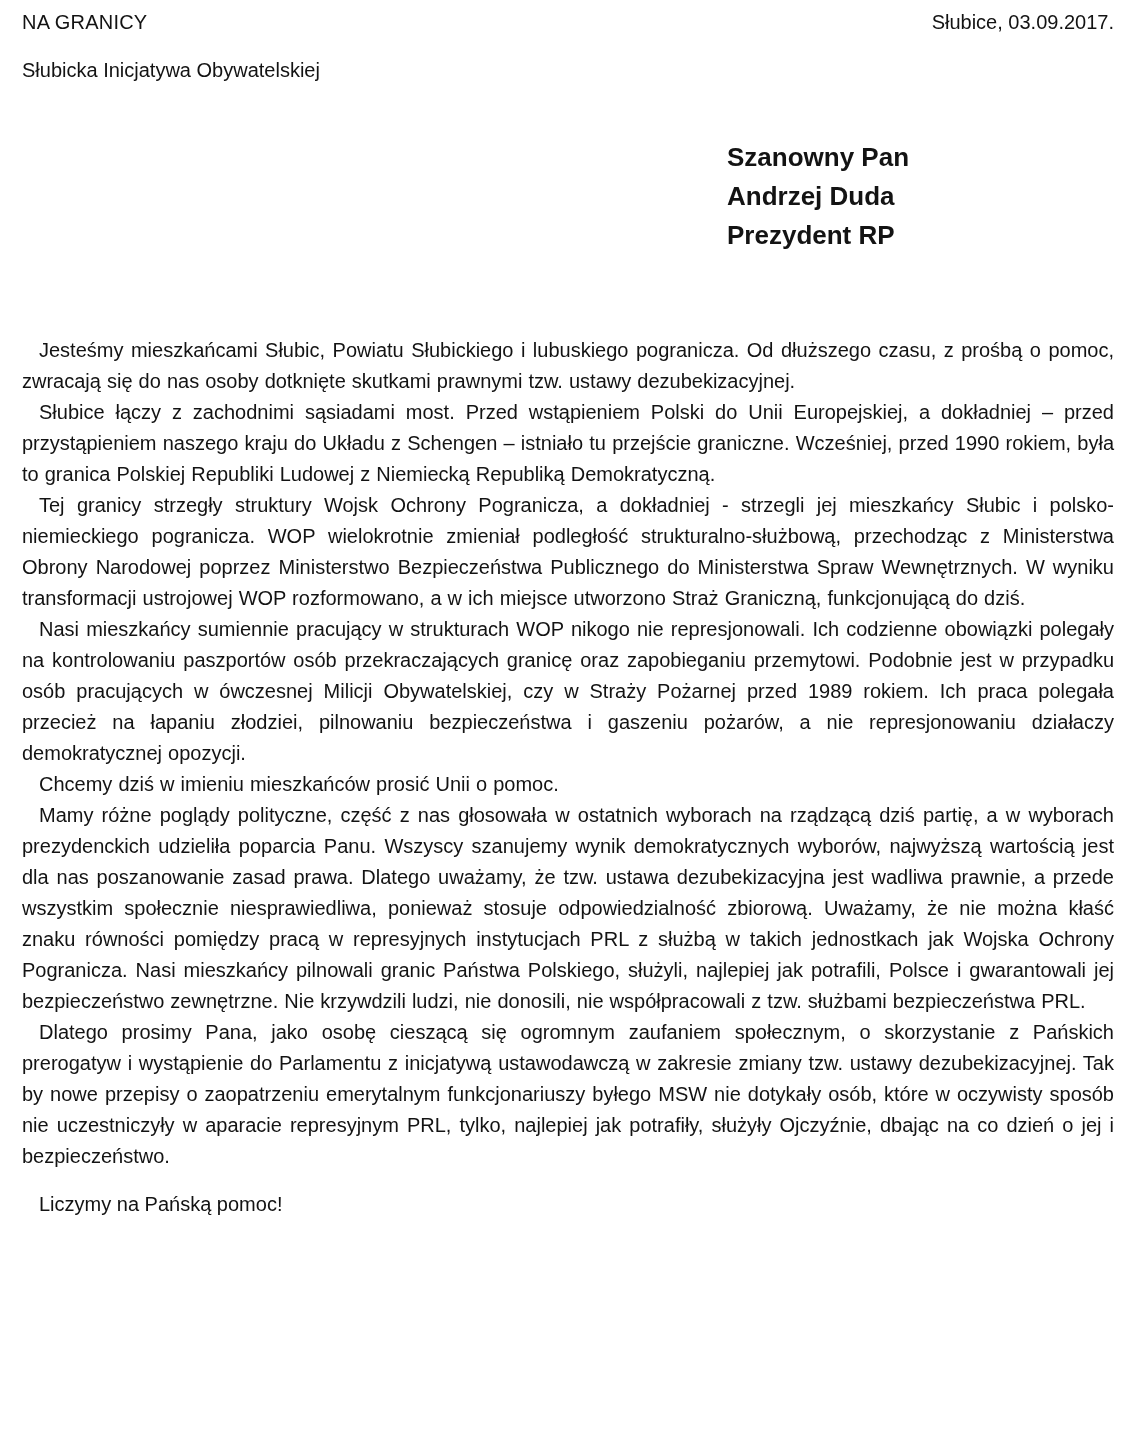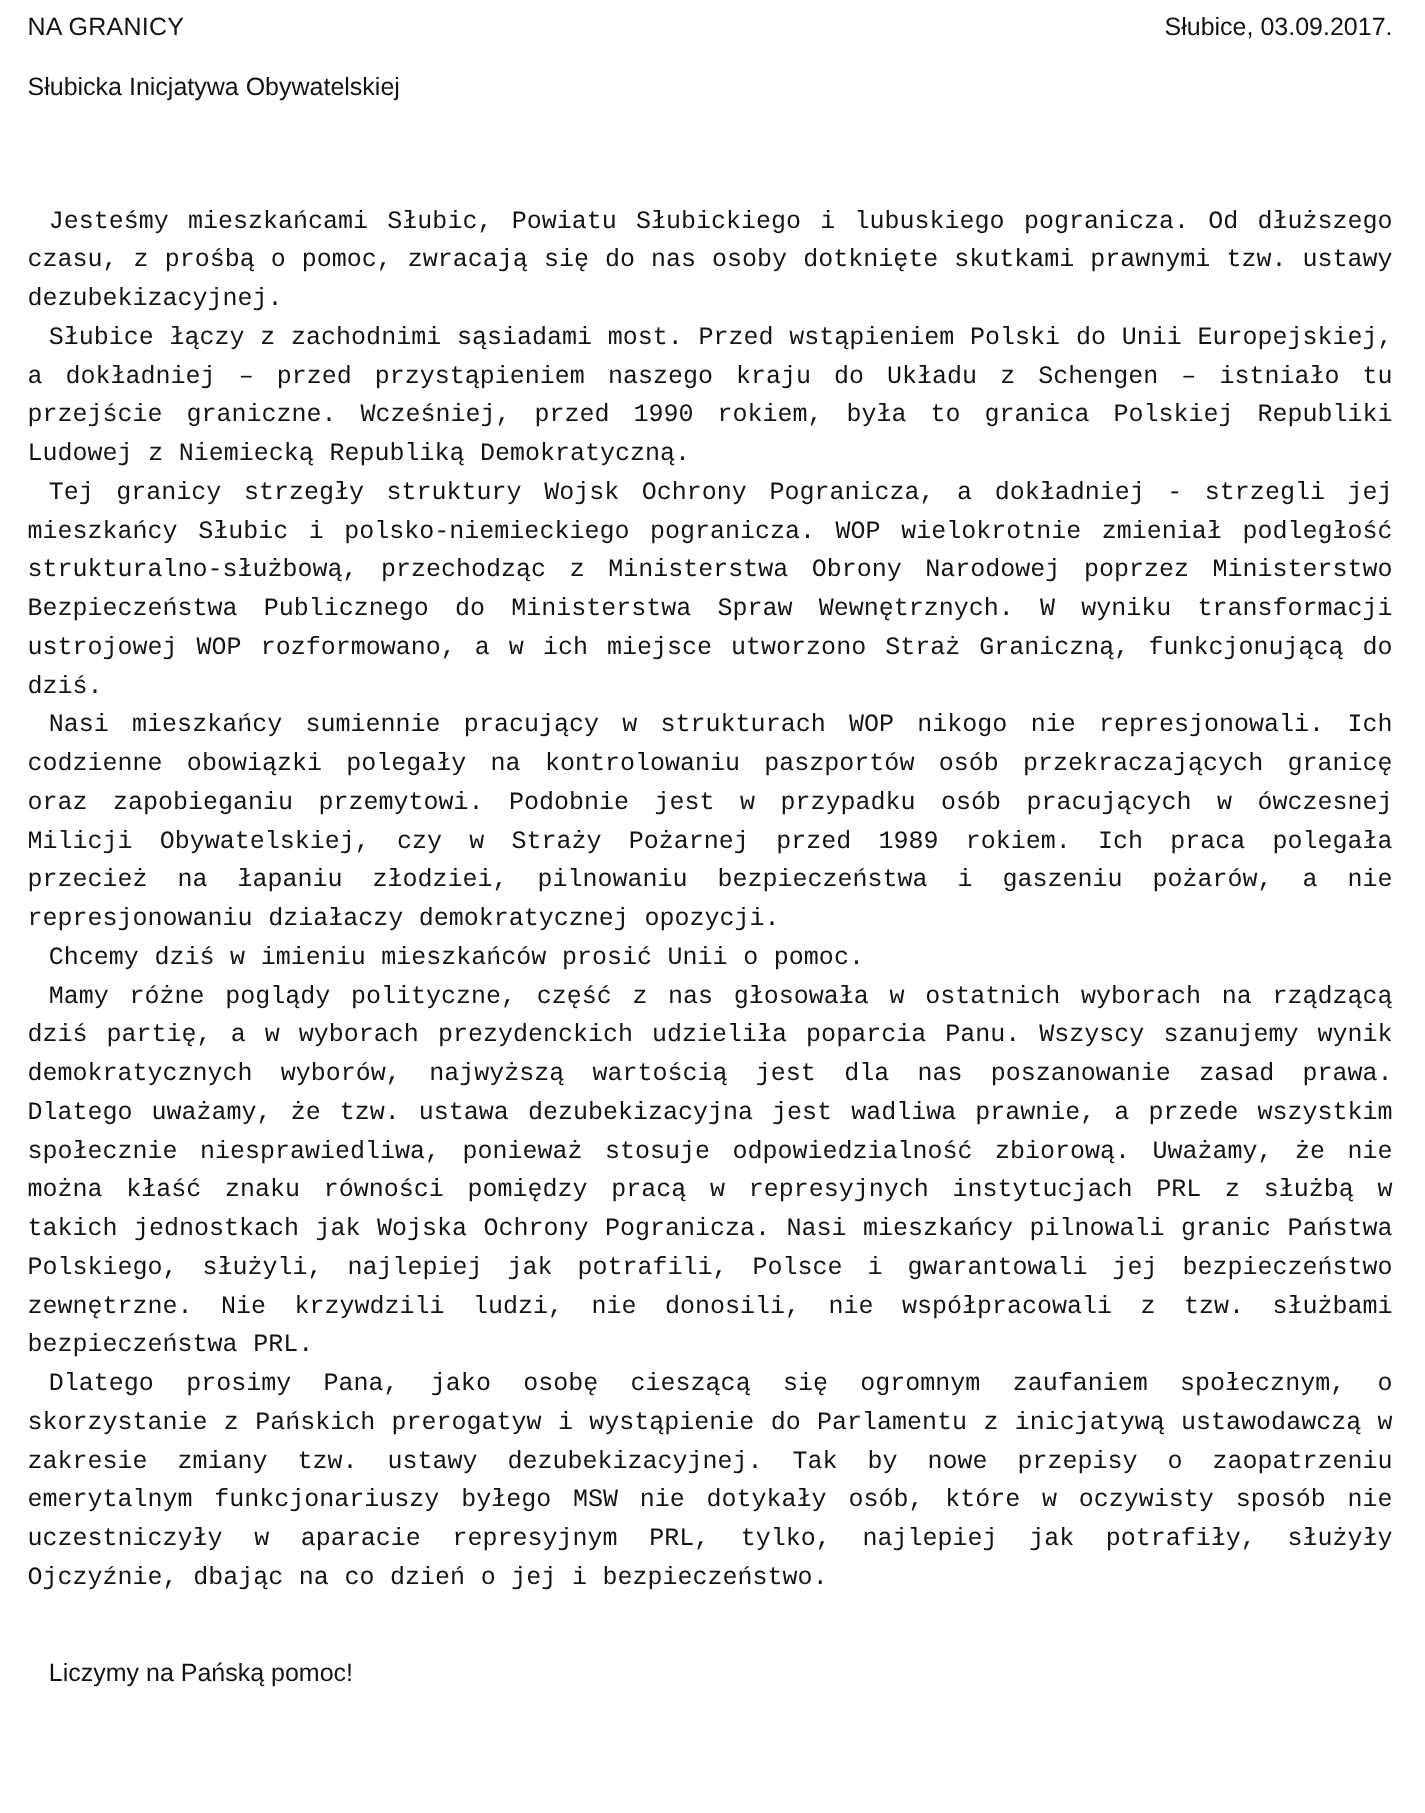--- a/index.html
+++ b/index.html
@@ -40,47 +40,51 @@
     margin-left: 705px;
     font-weight: bold;
     font-size: 26px;
     line-height: 39px;
   }
   .letter-body {
     margin-top: 80px;
     font-size: 20px;
     line-height: 31px;
     text-align: justify;
-    font-family: Liberation Mono, monospace;
   }
   .letter-body p {
     margin: 0;
     padding: 0;
     text-indent: 17px;
     word-spacing: 0.5px;
   }
   .closing-line {
-    margin-top: 46px;
+    margin-top: 17px;
     font-size: 20px;
     line-height: 31px;
     text-indent: 17px;
   }
 </style>
 </head>
 <body>
 
 <div class="page">
 
   <div class="header-row">
     <div class="sender-name">NA GRANICY</div>
     <div class="dateline">Słubice, 03.09.2017.</div>
   </div>
 
   <div class="org-name">Słubicka Inicjatywa Obywatelskiej</div>
 
+  <div class="recipient-block">
+    <div>Szanowny Pan</div>
+    <div>Andrzej Duda</div>
+    <div>Prezydent RP</div>
+  </div>
 
   <div class="letter-body">
     <p>Jesteśmy mieszkańcami Słubic, Powiatu Słubickiego i lubuskiego pogranicza. Od dłuższego czasu, z prośbą o pomoc, zwracają się do nas osoby dotknięte skutkami prawnymi tzw. ustawy dezubekizacyjnej.</p>
     <p>Słubice łączy z zachodnimi sąsiadami most. Przed wstąpieniem Polski do Unii Europejskiej, a dokładniej – przed przystąpieniem naszego kraju do Układu z Schengen – istniało tu przejście graniczne. Wcześniej, przed 1990 rokiem, była to granica Polskiej Republiki Ludowej z Niemiecką Republiką Demokratyczną.</p>
     <p>Tej granicy strzegły struktury Wojsk Ochrony Pogranicza, a dokładniej - strzegli jej mieszkańcy Słubic i polsko-niemieckiego pogranicza. WOP wielokrotnie zmieniał podległość strukturalno-służbową, przechodząc z Ministerstwa Obrony Narodowej poprzez Ministerstwo Bezpieczeństwa Publicznego do Ministerstwa Spraw Wewnętrznych. W wyniku transformacji ustrojowej WOP rozformowano, a w ich miejsce utworzono Straż Graniczną, funkcjonującą do dziś.</p>
     <p>Nasi mieszkańcy sumiennie pracujący w strukturach WOP nikogo nie represjonowali. Ich codzienne obowiązki polegały na kontrolowaniu paszportów osób przekraczających granicę oraz zapobieganiu przemytowi. Podobnie jest w przypadku osób pracujących w ówczesnej Milicji Obywatelskiej, czy w Straży Pożarnej przed 1989 rokiem. Ich praca polegała przecież na łapaniu złodziei, pilnowaniu bezpieczeństwa i gaszeniu pożarów, a nie represjonowaniu działaczy demokratycznej opozycji.</p>
     <p>Chcemy dziś w imieniu mieszkańców prosić Unii o pomoc.</p>
     <p>Mamy różne poglądy polityczne, część z nas głosowała w ostatnich wyborach na rządzącą dziś partię, a w wyborach prezydenckich udzieliła poparcia Panu. Wszyscy szanujemy wynik demokratycznych wyborów, najwyższą wartością jest dla nas poszanowanie zasad prawa. Dlatego uważamy, że tzw. ustawa dezubekizacyjna jest wadliwa prawnie, a przede wszystkim społecznie niesprawiedliwa, ponieważ stosuje odpowiedzialność zbiorową. Uważamy, że nie można kłaść znaku równości pomiędzy pracą w represyjnych instytucjach PRL z służbą w takich jednostkach jak Wojska Ochrony Pogranicza. Nasi mieszkańcy pilnowali granic Państwa Polskiego, służyli, najlepiej jak potrafili, Polsce i gwarantowali jej bezpieczeństwo zewnętrzne. Nie krzywdzili ludzi, nie donosili, nie współpracowali z tzw. służbami bezpieczeństwa PRL.</p>
     <p>Dlatego prosimy Pana, jako osobę cieszącą się ogromnym zaufaniem społecznym, o skorzystanie z Pańskich prerogatyw i wystąpienie do Parlamentu z inicjatywą ustawodawczą w zakresie zmiany tzw. ustawy dezubekizacyjnej. Tak by nowe przepisy o zaopatrzeniu emerytalnym funkcjonariuszy byłego MSW nie dotykały osób, które w oczywisty sposób nie uczestniczyły w aparacie represyjnym PRL, tylko, najlepiej jak potrafiły, służyły Ojczyźnie, dbając na co dzień o jej i bezpieczeństwo.</p>
   </div>

